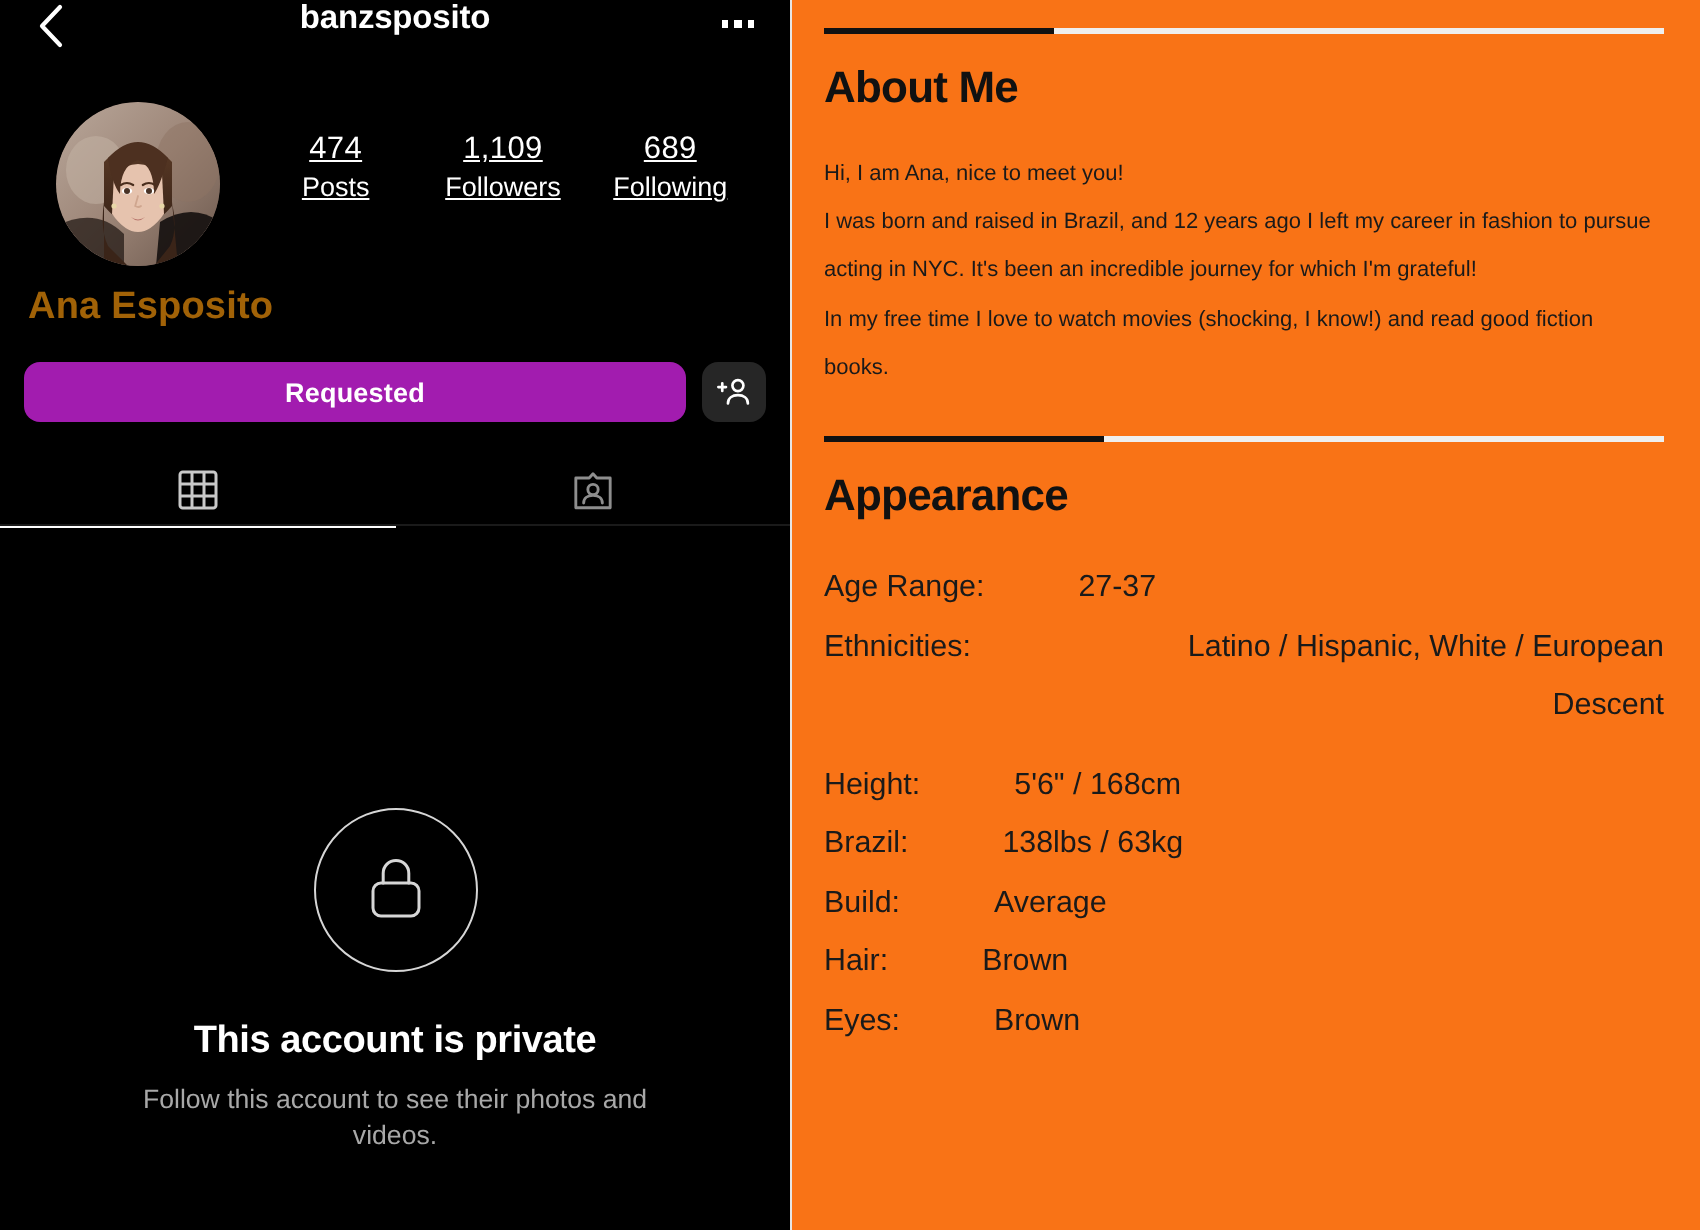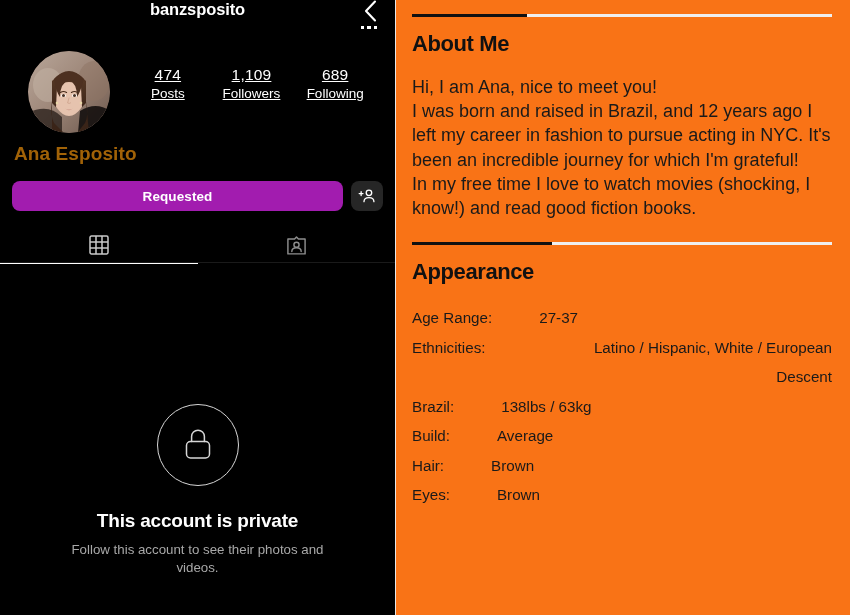--- a/index.html
+++ b/index.html
@@ -26,24 +26,23 @@
     background: #000000;
     color: #ffffff;
     position: relative;
     flex: 0 0 395px;
     overflow: hidden;
   }
 
   .ig-header {
     height: 33px;
     display: flex;
-    align-items: flex-end;
+    align-items: flex-start;
     padding: 0 12px;
     position: relative;
-    flex-direction: column;
   }
   .back-btn {
     width: 26px;
     height: 26px;
     display: flex;
     align-items: center;
     justify-content: center;
   }
   .back-btn svg { display: block; }
 
@@ -250,21 +249,21 @@
   .section-title {
     font-size: 22px;
     font-weight: bold;
     letter-spacing: -0.4px;
     margin-top: 14px;
     color: #111111;
   }
 
   .bio {
     margin-top: 18px;
-    font-size: 18px;
+    font-size: 11px;
     line-height: 24.2px;
     color: #1a1a1a;
   }
   .bio div { white-space: normal; }
 
   .attrs { margin-top: 18px; }
   .attr {
     display: flex;
     align-items: flex-start;
     font-size: 15.2px;
@@ -431,20 +430,24 @@
 
       <div class="attrs">
         <div class="attr inline">
           <span class="k">Age Range:</span>
           <span class="v">27-37</span>
         </div>
         <div class="attr">
           <span class="k">Ethnicities:</span>
           <span class="v">Latino / Hispanic, White / European Descent</span>
         </div>
+        <div class="attr inline" style="margin-top:10px">
+          <span class="k">Height:</span>
+          <span class="v">5'6" / 168cm</span>
+        </div>
         <div class="attr inline">
           <span class="k">Brazil:</span>
           <span class="v">138lbs / 63kg</span>
         </div>
         <div class="attr inline">
           <span class="k">Build:</span>
           <span class="v">Average</span>
         </div>
         <div class="attr inline">
           <span class="k">Hair:</span>

